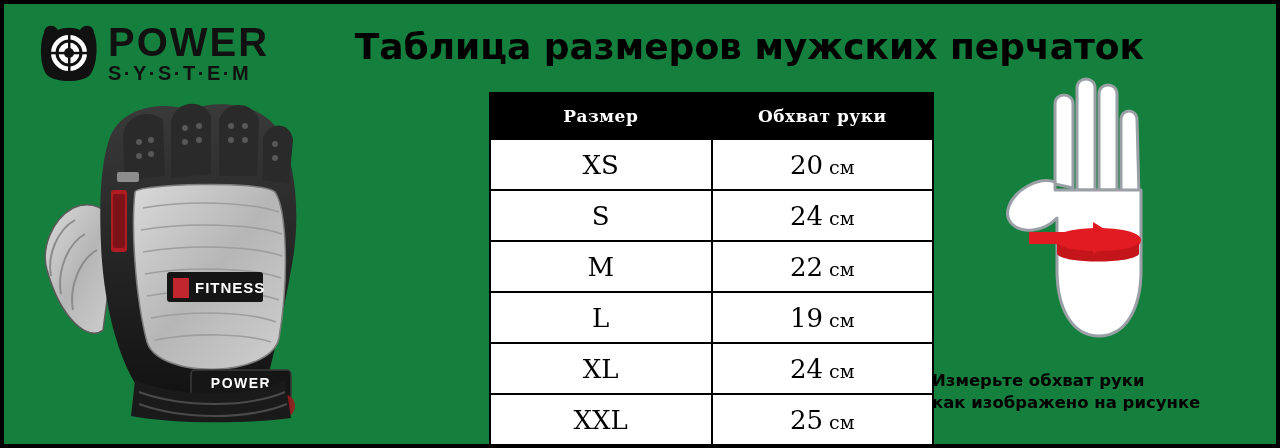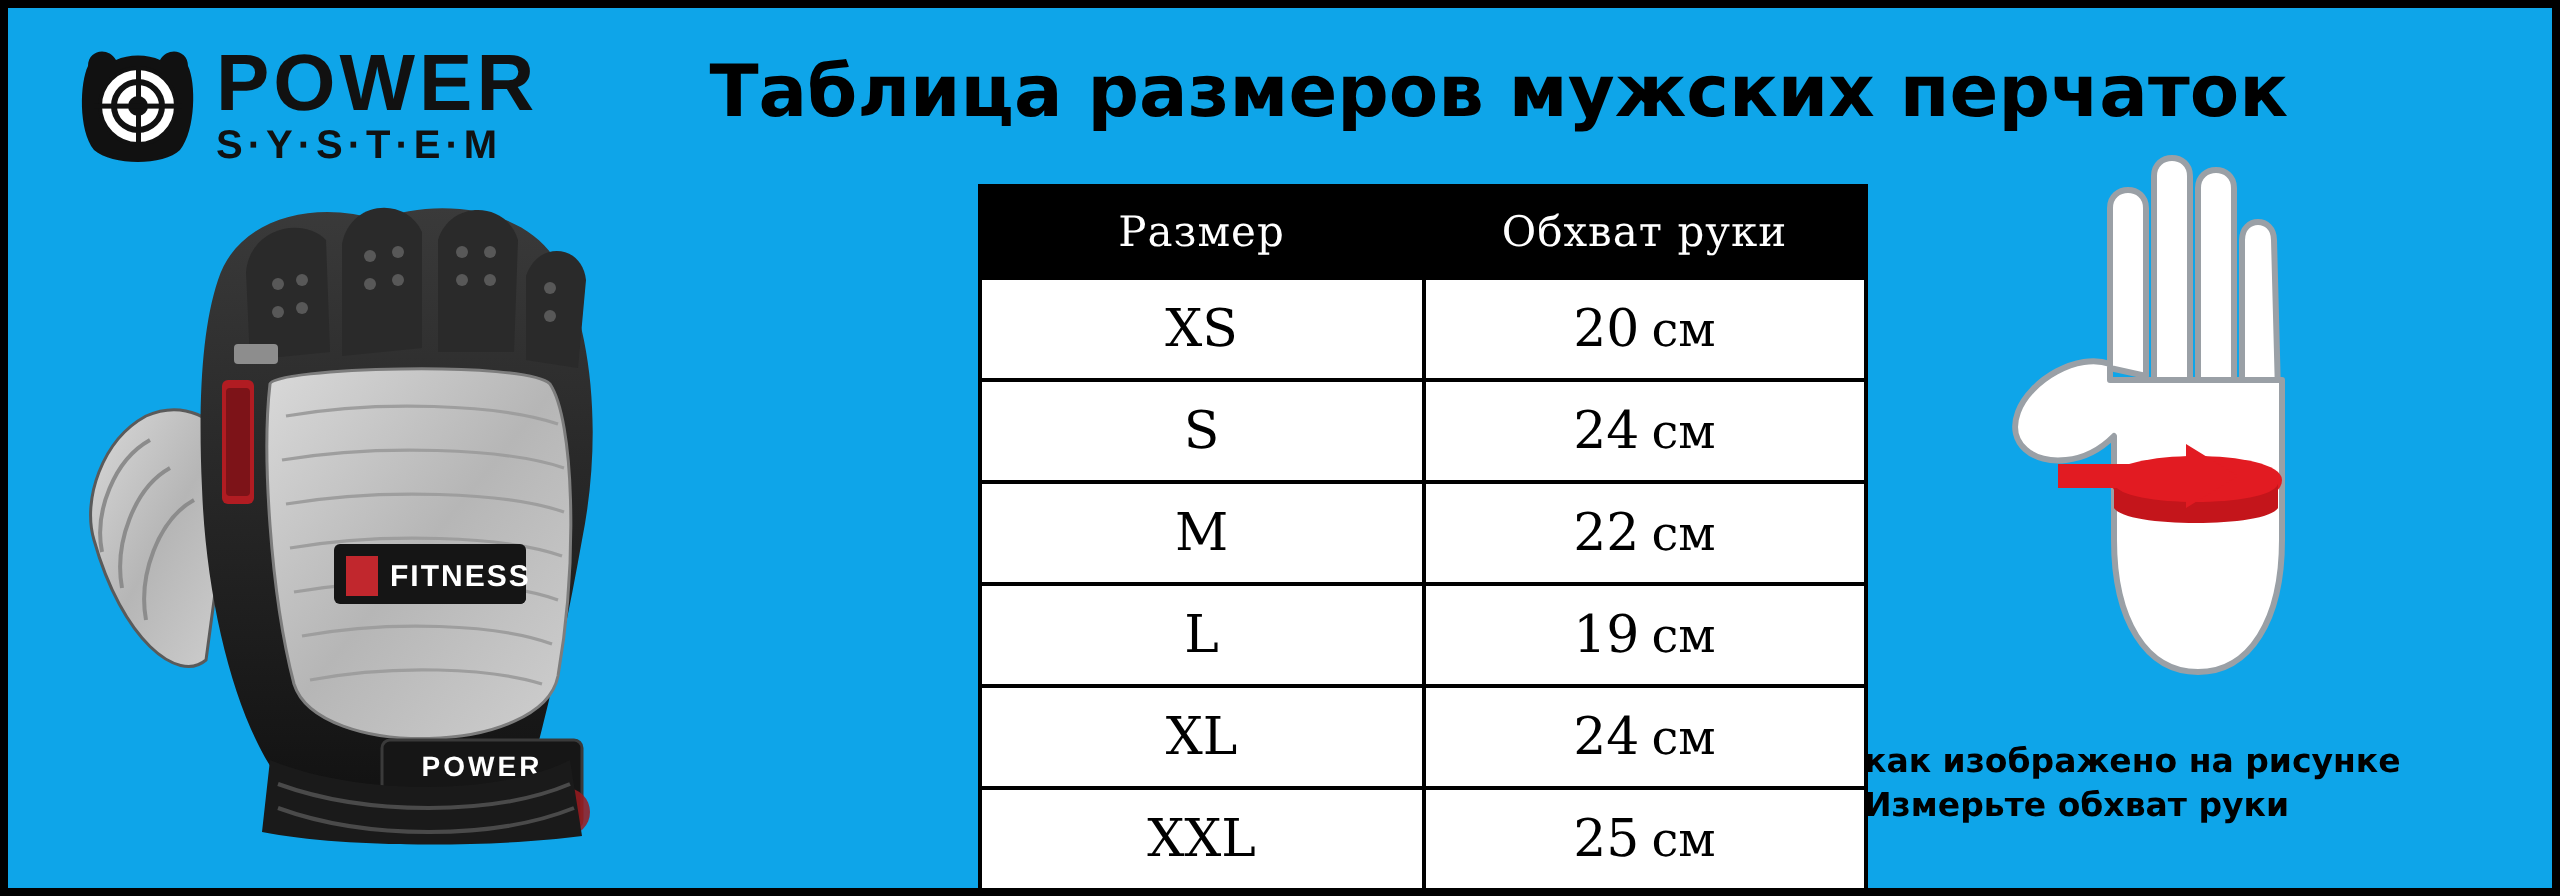--- a/index.html
+++ b/index.html
@@ -4,21 +4,21 @@
 <style>
   html, body {
     margin: 0;
     padding: 0;
     background: #ffffff;
   }
   .page {
     position: relative;
     width: 1280px;
     height: 448px;
-    background: #0ea5e9;
+    background: #15803d;
     border: 4px solid #000000;
     box-sizing: border-box;
     overflow: hidden;
     font-family: "Liberation Sans", sans-serif;
   }
 
   
   .logo-block {
     position: absolute;
     left: 30px;
@@ -94,33 +94,33 @@
   .size-table th, .size-table td {
     border: 2px solid #000000;
     text-align: center;
     font-family: "DejaVu Serif", serif;
     background: #ffffff;
   }
   .size-table thead th {
     background: #000000;
     color: #ffffff;
     font-family: "DejaVu Serif", serif;
-    font-weight: normal;
-    font-size: 21px;
+    font-weight: bold;
+    font-size: 17px;
     height: 42px;
     letter-spacing: 0.5px;
   }
   .size-table tbody td {
     height: 47px;
     font-size: 26px;
     color: #000000;
     font-weight: normal;
   }
   .size-table tbody td.value .unit {
-    font-size: 24px;
+    font-size: 19px;
     margin-left: 6px;
   }
 
   
   .hand-diagram {
     position: absolute;
     left: 965px;
     top: 60px;
     width: 265px;
     height: 300px;
@@ -296,17 +296,17 @@
       <path d="M86 176 C86 160, 172 160, 172 176 C172 196, 86 196, 86 176 Z" fill="#E21B22"></path>
       <path d="M88 178 C92 190, 166 190, 170 178 L170 190 C164 200, 94 200, 88 190 Z" fill="#c4151b"></path>
 
       <g fill="#E21B22">
         <path d="M60 168 L124 168 L124 158 L150 174 L124 190 L124 180 L60 180 Z"></path>
       </g>
     </svg>
   </div>
 
   <div class="hand-note">
+    <div>Измерьте обхват руки</div>
     <div>как изображено на рисунке</div>
-    <div>Измерьте обхват руки</div>
   </div>
 
 </div>
 
 </body></html>

